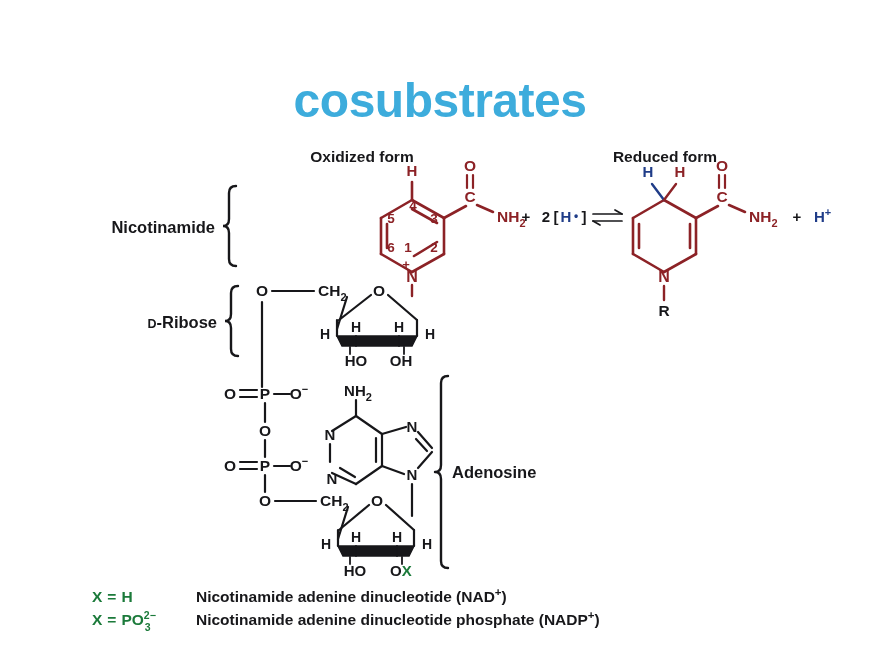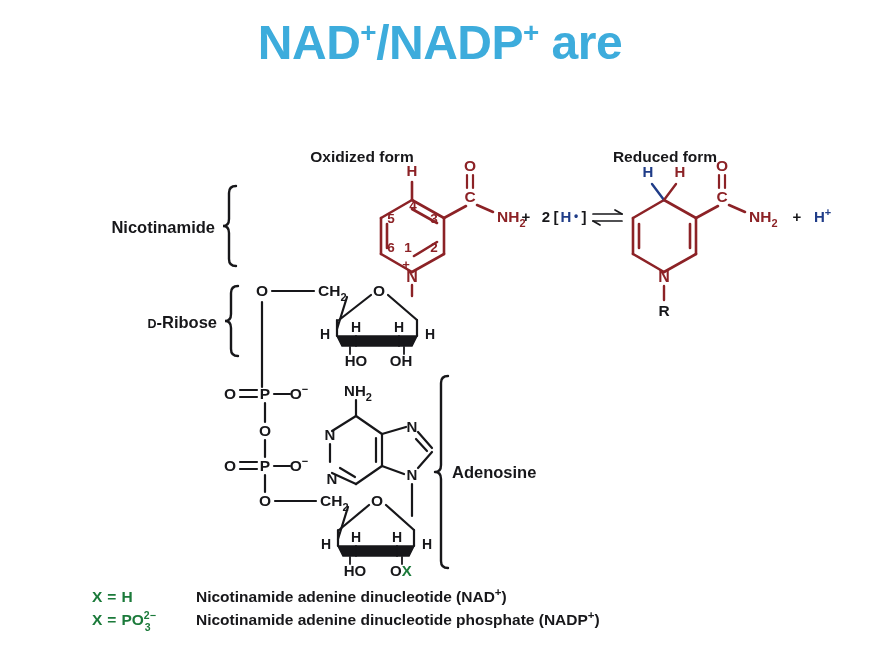--- a/index.html
+++ b/index.html
@@ -49,21 +49,22 @@
     font-weight: bold;
     fill: #17171a;
   }
 </style>
 </head>
 <body>
 
 <div id="slide">
 
   <div class="title">
-    <span><span>NAD</span><sup>+</sup><span>/NADP</span><sup>+</sup><span> are</span></span><br>
+    <br>
+    <span>cosubstrates</span>
   </div>
 
   <div class="diagram">
   <svg width="880" height="540" viewBox="0 0 880 540" xmlns="http://www.w3.org/2000/svg">
 
     <text x="362" y="18" text-anchor="middle" class="lbl-bold" font-size="15.5">Oxidized form</text>
     <text x="665" y="18" text-anchor="middle" class="lbl-bold" font-size="15.5">Reduced form</text>
 
     <g fill="none" stroke="#17171a" stroke-width="2.4" stroke-linecap="round">
       <path d="M 236 42 Q 229 42 229 49 L 229 75 Q 229 82 223 82 Q 229 82 229 89 L 229 115 Q 229 122 236 122"></path>

